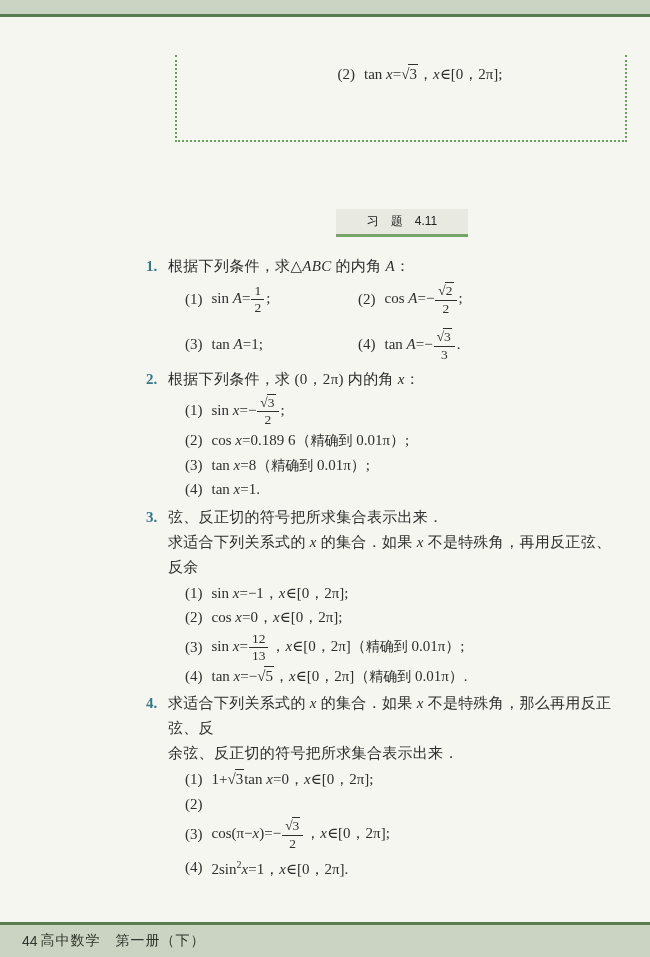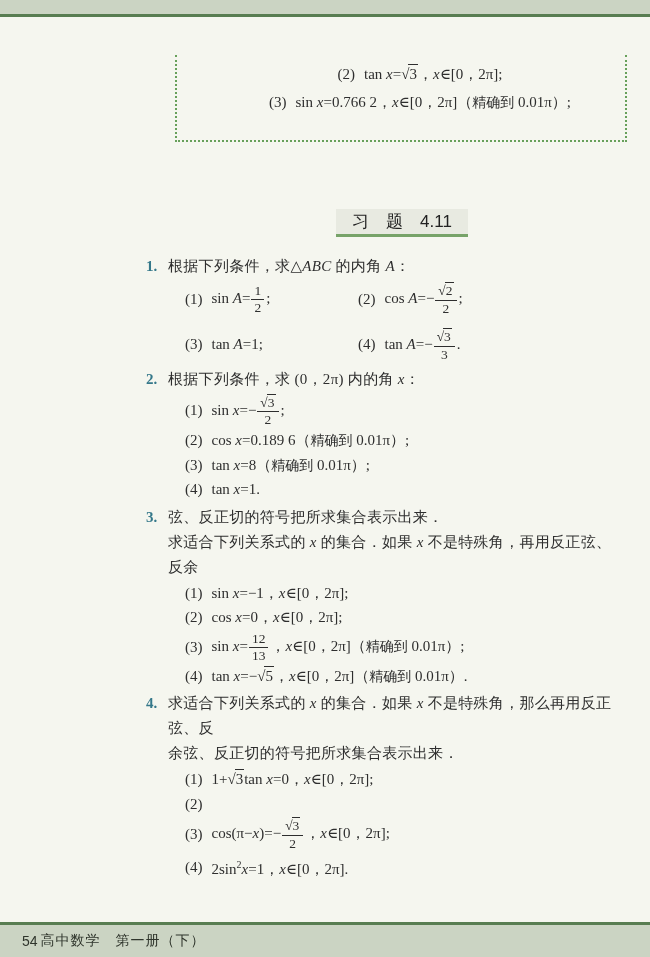--- a/index.html
+++ b/index.html
@@ -26,21 +26,21 @@
     border-left:2px dotted #67a05a;border-right:2px dotted #67a05a;
     border-bottom:2px dotted #67a05a;
     padding:5px 0 0 38px;}
   .ex-item{height:28px;line-height:28px;white-space:nowrap;text-align:center;}
 
   
   .section-header{position:absolute;left:336px;top:209px;width:132px;height:25px;
     background:#e8eae1;border-bottom:3px solid #77a369;
     text-align:center;line-height:25px;
     font-family:"Liberation Sans","DejaVu Sans",sans-serif;
-    font-size:17px;color:#222;}
+    font-size:12px;color:#222;}
 
   
   .problems{position:absolute;left:145px;top:254px;width:474px;}
   .problem{position:relative;padding-left:23px;margin-bottom:3px;}
   .p-num{position:absolute;left:1px;top:0;line-height:25px;
     color:#35788a;font-weight:bold;}
   .p-head-line{line-height:25px;letter-spacing:0.3px;}
   .items{padding-left:17px;margin-top:2px;}
   .items.two-col{display:grid;grid-template-columns:173px 1fr;row-gap:9px;}
   .item{display:flex;align-items:center;line-height:23.5px;margin:1px 0;
@@ -61,21 +61,20 @@
     padding:0 1px;line-height:1.25;}
 </style>
 </head>
 <body>
 
 <div class="band-top"></div>
 
 <div class="excerpt-box">
   <div id="excerpt-items">
       <div class="ex-item"><span class="enum">(2)</span><span class="expr">tan <i>x</i>=<span class="sqrt"><span class="rad">√</span><span class="radicand">3</span></span>，<i>x</i>∈[0，2π];</span></div>
-      <div class="ex-item"><span class="enum">(3)</span><span class="expr">sin <i>x</i>=0.766 2，<i>x</i>∈[0，2π]（<span class="hei">精确到</span> 0.01π）;</span></div>
     </div>
 </div>
 
 <div class="section-header">
   <span>习　题　4.11</span>
 </div>
 
 <div class="problems" id="problems">
     <div class="problem">
       <span class="p-num">1.</span>
@@ -180,15 +179,15 @@
         </div>
         <div class="item">
           <span class="enum">(4)</span>
           <span class="expr">2sin<sup>2</sup><i>x</i>=1，<i>x</i>∈[0，2π].</span>
         </div>
       </div>
     </div>
   </div>
 
 <div class="band-bottom">
-  <span class="pgnum">54</span>
+  <span class="pgnum">44</span>
   <span class="booktitle">高中数学　第一册（下）</span>
 </div>
 
 </body></html>

